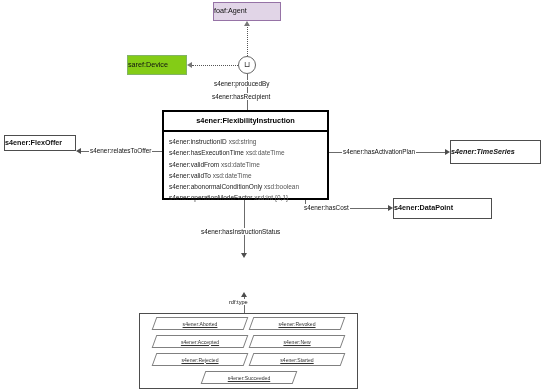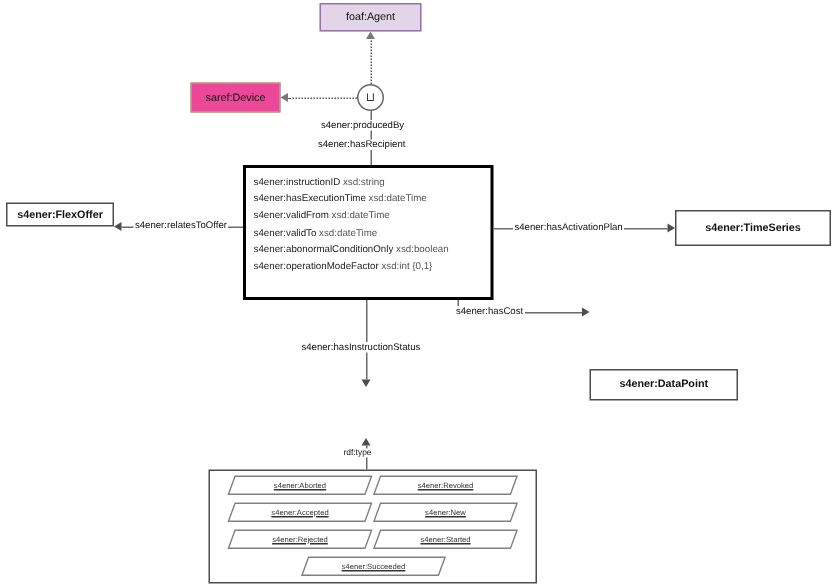--- a/index.html
+++ b/index.html
@@ -13,42 +13,41 @@
     height: 391px;
     background: #ffffff;
     font-family: "Liberation Sans", sans-serif;
     overflow: hidden;
   }
   .node {
     position: absolute;
     box-sizing: border-box;
     display: flex;
     align-items: center;
-    justify-content: center;
     text-align: center;
     line-height: 1.15;
   }
   
   .clsbox {
     border: 1px solid #4d4d4d;
     background: #ffffff;
     font-size: 7.2px;
     font-weight: bold;
     color: #111111;
   }
   
   .extbox {
     border: 1px solid #9673a6;
     background: #e1d5e7;
     font-size: 7.2px;
     color: #111111;
   }
   .greenbox {
     border: 1px solid #82b366;
-    background: #ec4899;
+    background: #84cc16;
     font-size: 7.2px;
     color: #111111;
   }
   
   .umlclass {
     position: absolute;
     box-sizing: border-box;
     border: 2px solid #000000;
     background: #ffffff;
   }
@@ -209,20 +208,21 @@
   <div class="unionnode" style="left:238px; top:56px;">
     <span>⊔</span>
   </div>
 
   <div class="vline" style="left:247px; top:74px; height:36px;"></div>
 
   <div class="elabel" style="left:213px; top:80px;">s4ener:producedBy</div>
   <div class="elabel" style="left:211px; top:93px;">s4ener:hasRecipient</div>
 
   <div class="umlclass" style="left:162px; top:110px; width:167px; height:90px;">
+    <div class="uml-title">s4ener:FlexibilityInstruction</div>
     <div class="uml-attrs">
       <div class="attr">
         <span>s4ener:instructionID</span>
         <span class="dtype"> xsd:string</span>
       </div>
       <div class="attr">
         <span>s4ener:hasExecutionTime</span>
         <span class="dtype"> xsd:dateTime</span>
       </div>
       <div class="attr">
@@ -245,29 +245,29 @@
   </div>
 
   <div class="node clsbox" style="left:4px; top:135px; width:72px; height:16px;">
     <span>s4ener:FlexOffer</span>
   </div>
 
   <div class="hline" style="left:81px; top:151px; width:81px;"></div>
   <div class="arrow arrow-left" style="left:76px; top:148px;"></div>
   <div class="elabel" style="left:89px; top:147px;">s4ener:relatesToOffer</div>
 
-  <div class="node clsbox" style="left:450px; top:140px; width:104px; height:24px;">
+  <div class="node clsbox" style="left:450px; top:140px; width:91px; height:24px;font-style:italic;">
     <span>s4ener:TimeSeries</span>
   </div>
 
   <div class="hline" style="left:329px; top:152px; width:116px;"></div>
   <div class="arrow arrow-right" style="left:445px; top:149px;"></div>
   <div class="elabel" style="left:342px; top:148px;">s4ener:hasActivationPlan</div>
 
-  <div class="node clsbox" style="left:393px; top:198px; width:99px; height:21px;margin-top:48px;">
+  <div class="node clsbox" style="left:393px; top:198px; width:99px; height:21px;">
     <span>s4ener:DataPoint</span>
   </div>
 
   <div class="vline" style="left:305px; top:200px; height:8px;"></div>
   <div class="hline" style="left:305px; top:208px; width:83px;"></div>
   <div class="arrow arrow-right" style="left:388px; top:205px;"></div>
   <div class="elabel" style="left:303px; top:204px;">s4ener:hasCost</div>
 
 
   <div class="vline" style="left:244px; top:200px; height:53px;"></div>

